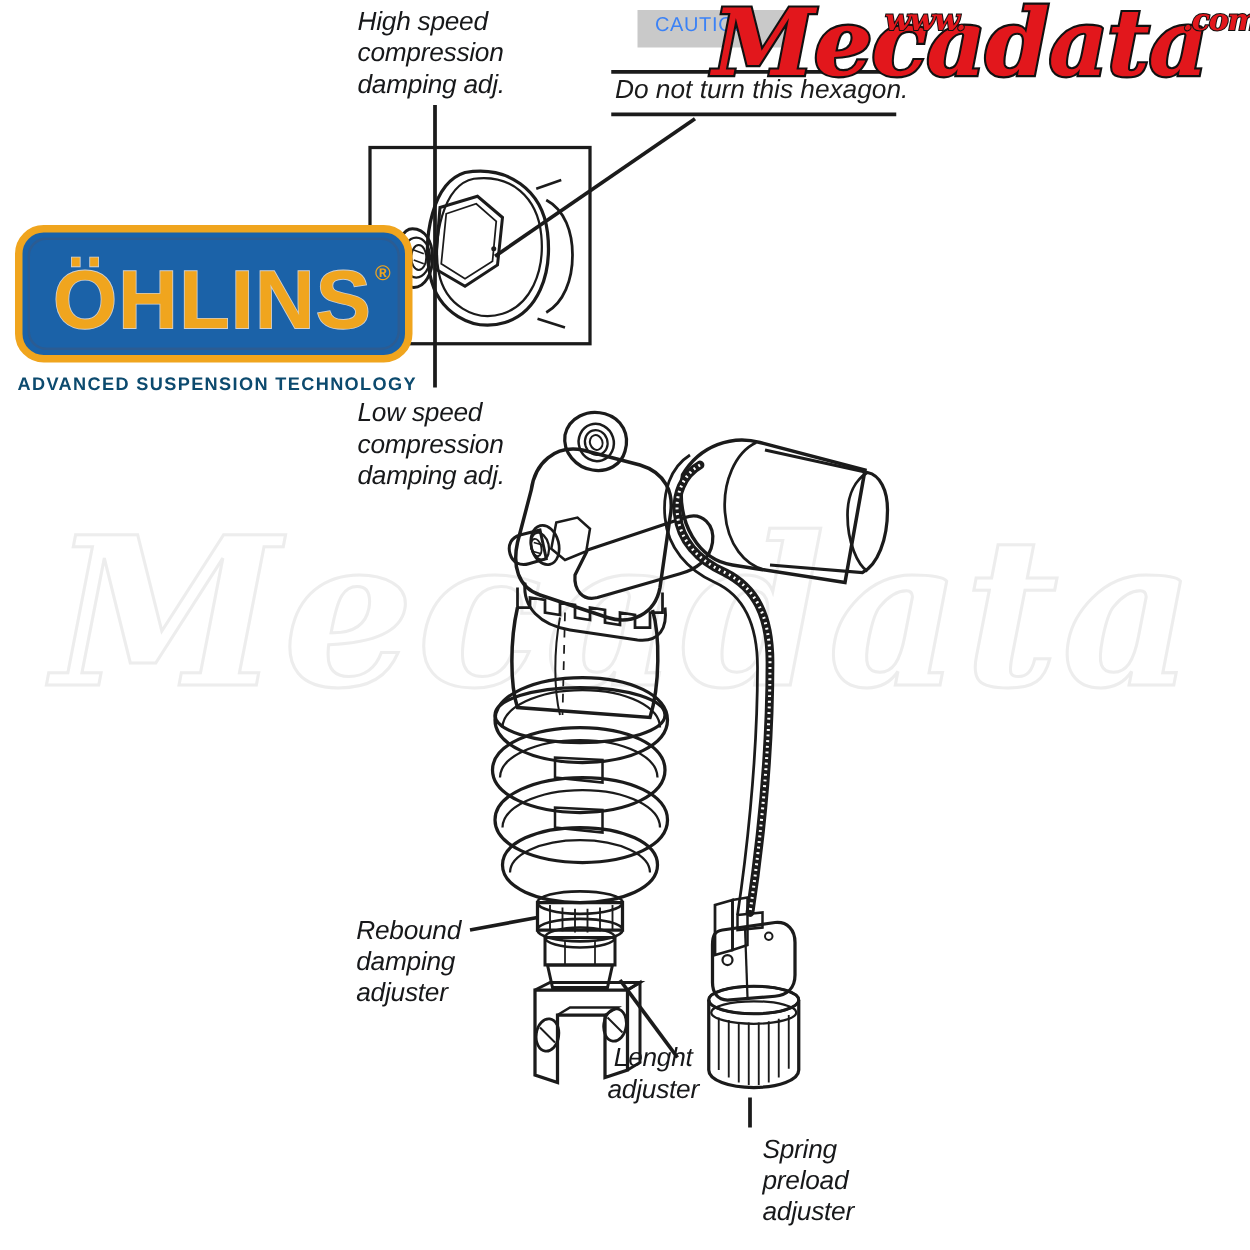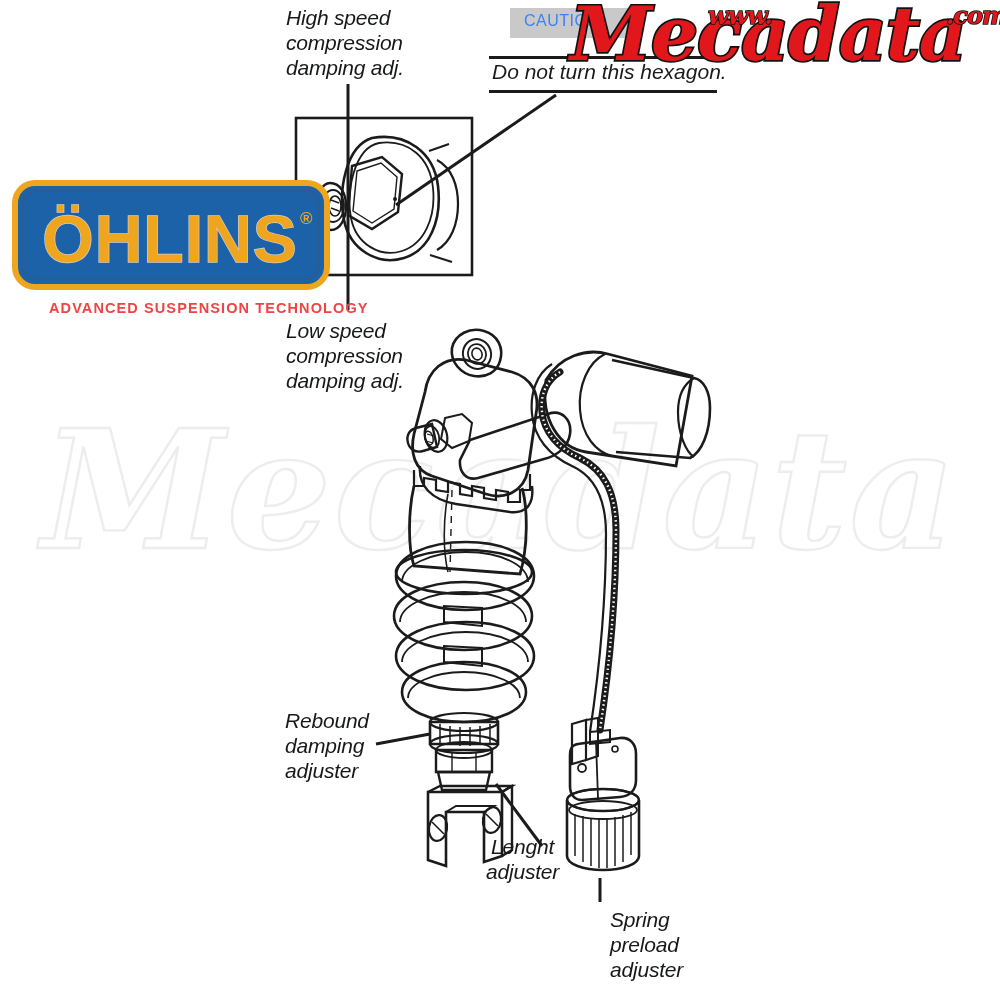--- a/index.html
+++ b/index.html
@@ -39,22 +39,22 @@
     position:absolute;left:489px;top:90px;width:228px;height:3px;background:#1b1b1b;
   }
 
   
   #ohlins-logo{
     position:absolute;left:12px;top:180px;width:318px;height:110px;
   }
   #ohlins-tagline{
     position:absolute;left:14px;top:300px;width:318px;
     text-align:center;
-    font-size:14.5px;font-weight:bold;color:#ef4444;
-    letter-spacing:1.1px;white-space:nowrap;margin-left:35px;
+    font-size:14.5px;font-weight:bold;color:#0c4a6e;
+    letter-spacing:1.1px;white-space:nowrap;
   }
 
   
   #mecadata-logo{position:absolute;left:560px;top:-2px;width:448px;height:80px;}
 
   
   #watermark{position:absolute;left:0px;top:420px;width:1000px;height:180px;opacity:1;}
 
   svg{display:block;overflow:visible;}
   .ln{fill:none;stroke:#1b1b1b;}
@@ -265,21 +265,21 @@
   <div id="ohlins-tagline">ADVANCED  SUSPENSION  TECHNOLOGY</div>
 
   <div class="callout" style="left:286px;top:5px;">High speed
 compression
 damping adj.</div>
 
   <div class="callout" style="left:286px;top:318px;">Low speed
 compression
 damping adj.</div>
 
-  <div class="callout" style="left:285px;top:708px;">Rebound
+  <div class="callout" style="left:285px;top:732px;">Rebound
 damping
 adjuster</div>
 
   <div class="callout" style="left:486px;top:834px;text-align:center;">Lenght
 adjuster</div>
 
   <div class="callout" style="left:566px;top:907px;margin-left:44px;">Spring
 preload
 adjuster</div>
 

